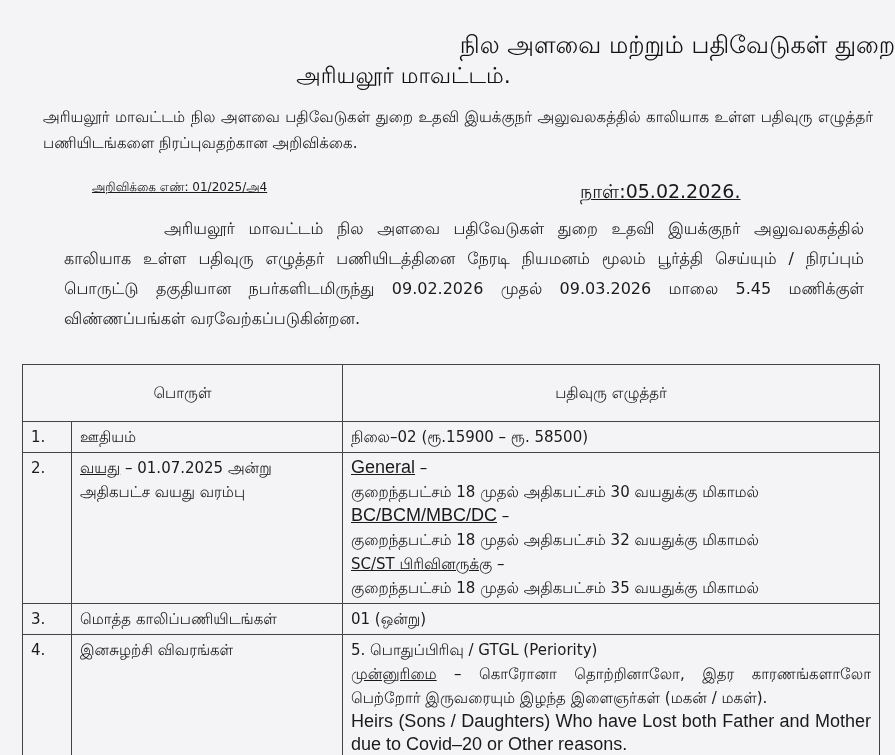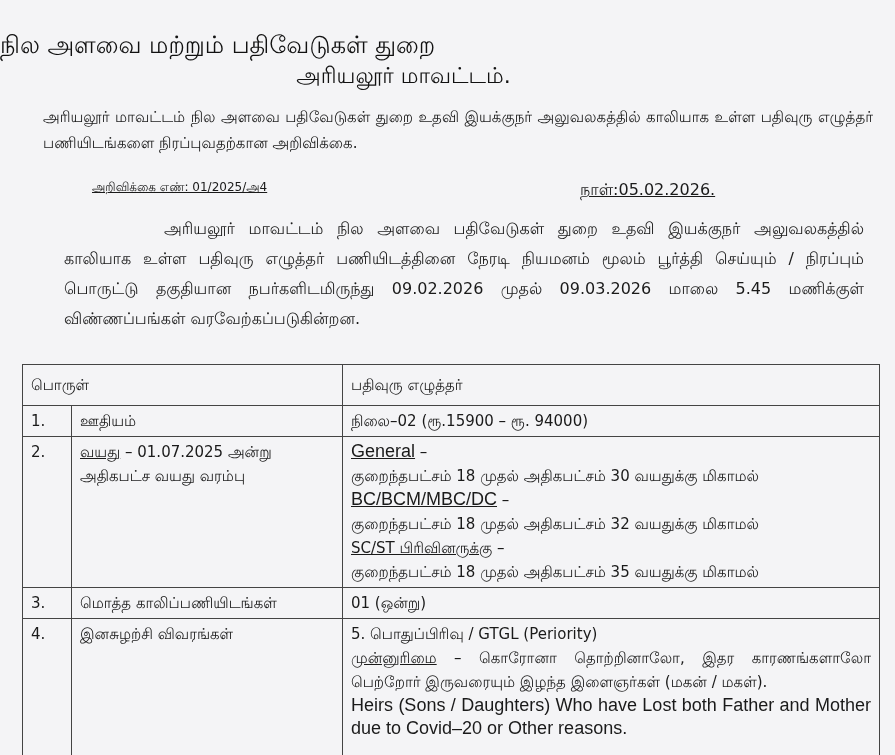--- a/index.html
+++ b/index.html
@@ -5,50 +5,50 @@
   html, body { margin:0; padding:0; }
   body {
     width:895px; height:755px; overflow:hidden;
     background:#f4f4f6;
     font-family:"DejaVu Sans", "Liberation Sans", sans-serif;
     color:#1a1a1a;
     position:relative;
   }
   .page { position:absolute; left:0; top:0; width:895px; height:755px; }
   .title1 {
-    position:absolute; left:0; width:895px; top:30px; text-align:left;
+    position:absolute; left:0; width:895px; top:30px; text-align:right;
     font-size:24px; line-height:30px; color:#111;
   }
   .title2 {
     position:absolute; left:0; width:807px; top:62px; text-align:center;
     font-size:22px; line-height:28px; color:#111;
   }
   .intro {
     position:absolute; left:43px; width:830px; top:104px;
     font-size:15px; line-height:26px; text-align:justify;
   }
   .ref {
     position:absolute; left:92px; top:180px; font-size:12px; text-decoration:underline;
   }
   .date {
-    position:absolute; left:580px; top:180px; font-size:16px; text-decoration:underline;
+    position:absolute; left:580px; top:180px; font-size:19px; text-decoration:underline;
   }
   .body-para {
     position:absolute; left:64px; width:800px; top:214px;
     font-size:16px; line-height:30px; text-align:justify; text-indent:100px;
   }
   table.info {
     position:absolute; left:22px; top:364px; width:858px;
     border-collapse:collapse; font-size:15px;
   }
   table.info td, table.info th {
     border:1.5px solid #444; vertical-align:top; padding:3px 8px; line-height:24px;
     font-weight:normal; text-align:left;
   }
-  table.info th { text-align:left; padding:8px 8px; }
+  table.info th { text-align:center; padding:16px 8px; }
   .c1 { width:32px; }
   .c2 { width:254px; }
   .u { text-decoration:underline;margin-top:8px; }
   .center { text-align:center; }
   .eng { font-family:"Liberation Sans", sans-serif; font-size:18px; line-height:23px; }
   .just { text-align:justify; }
 </style>
 </head>
 <body>
 
@@ -67,21 +67,21 @@
   <table class="info">
     <tbody>
         <tr>
       <th colspan="2">பொருள்</th>
       <th>பதிவுரு எழுத்தர்</th>
     </tr>
 
     <tr>
       <td class="c1">1.</td>
       <td class="c2">ஊதியம்</td>
-      <td>நிலை–02 (ரூ.15900 –  ரூ. 94000)</td>
+      <td>நிலை–02 (ரூ.15900 –  ரூ. 58500)</td>
     </tr>
 
     <tr>
       <td class="c1">2.</td>
       <td class="c2 just"><span class="u">வயது</span><span> – 01.07.2025 அன்று அதிகபட்ச வயது வரம்பு</span></td>
       <td>
         <div><span class="u eng">General</span><span> –</span></div>
         <div>குறைந்தபட்சம் 18 முதல் அதிகபட்சம்  30 வயதுக்கு மிகாமல்</div>
         <div><span class="u eng">BC/BCM/MBC/DC</span><span> –</span></div>
         <div>குறைந்தபட்சம் 18 முதல் அதிகபட்சம்  32 வயதுக்கு மிகாமல்</div>

